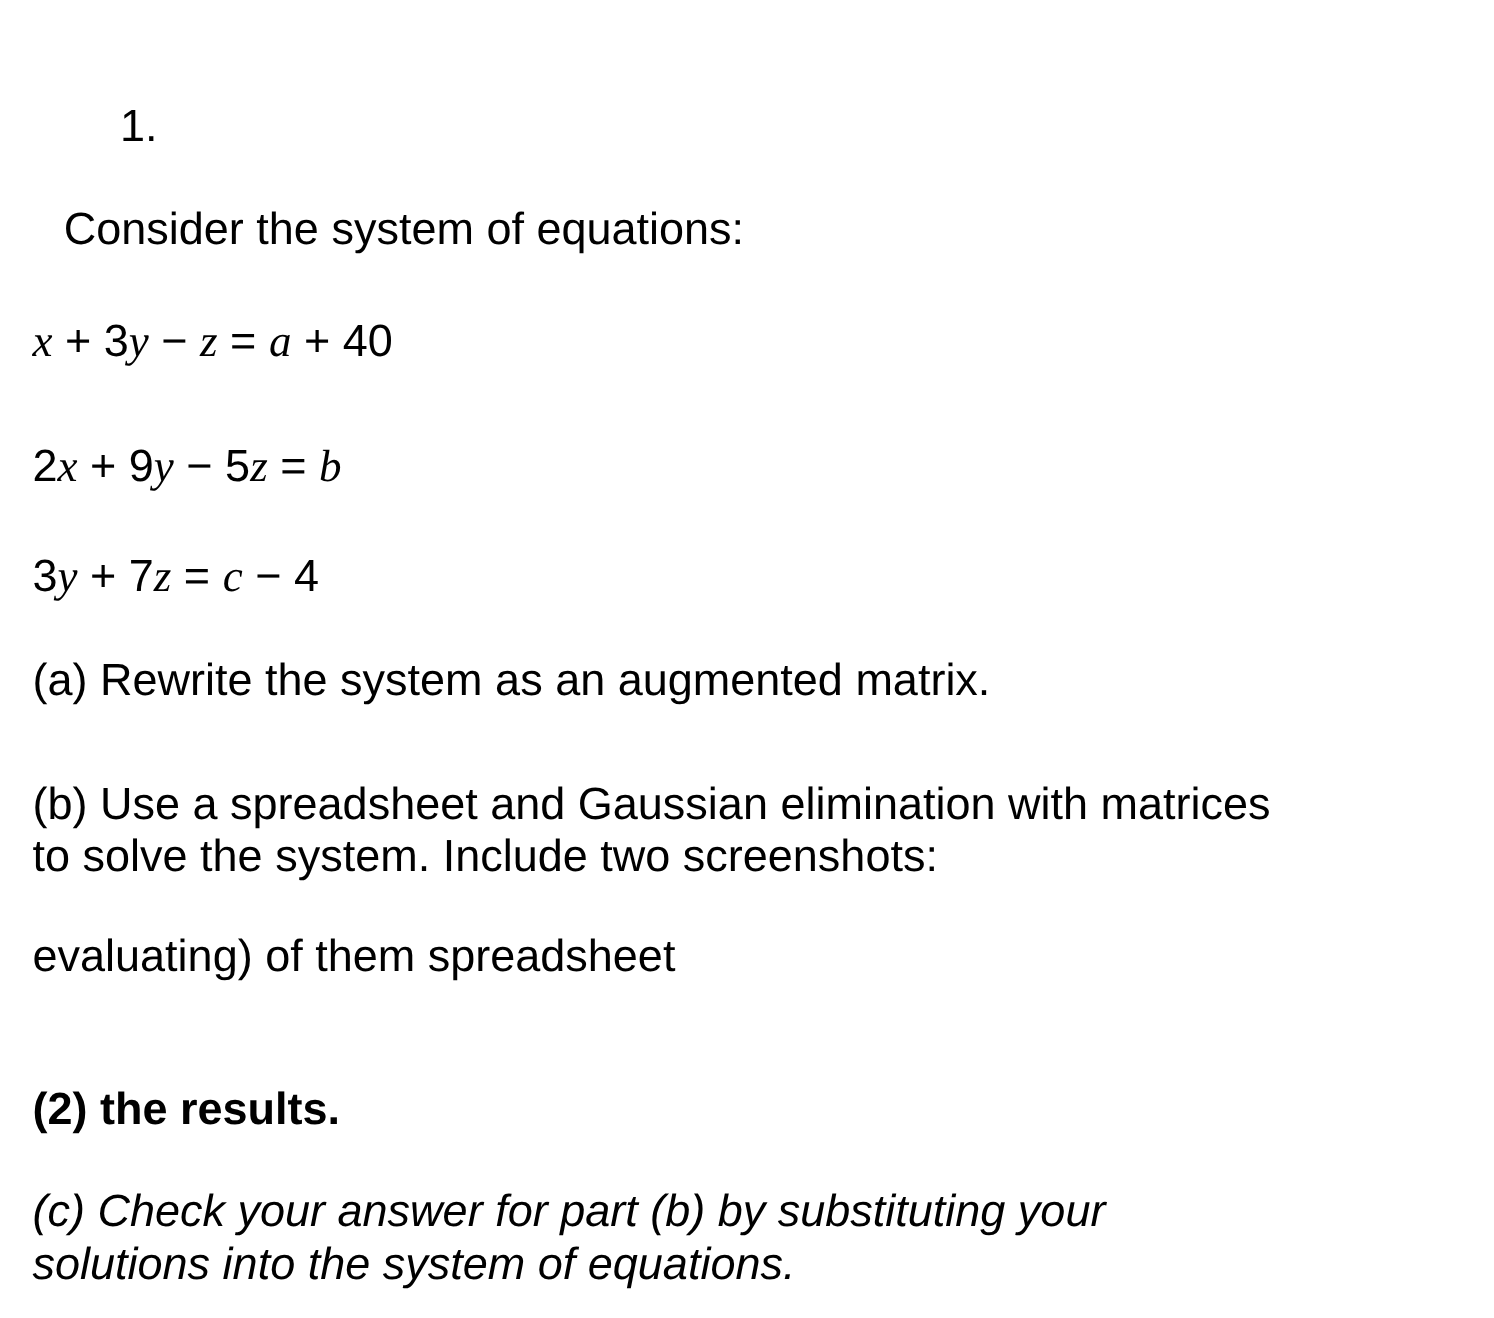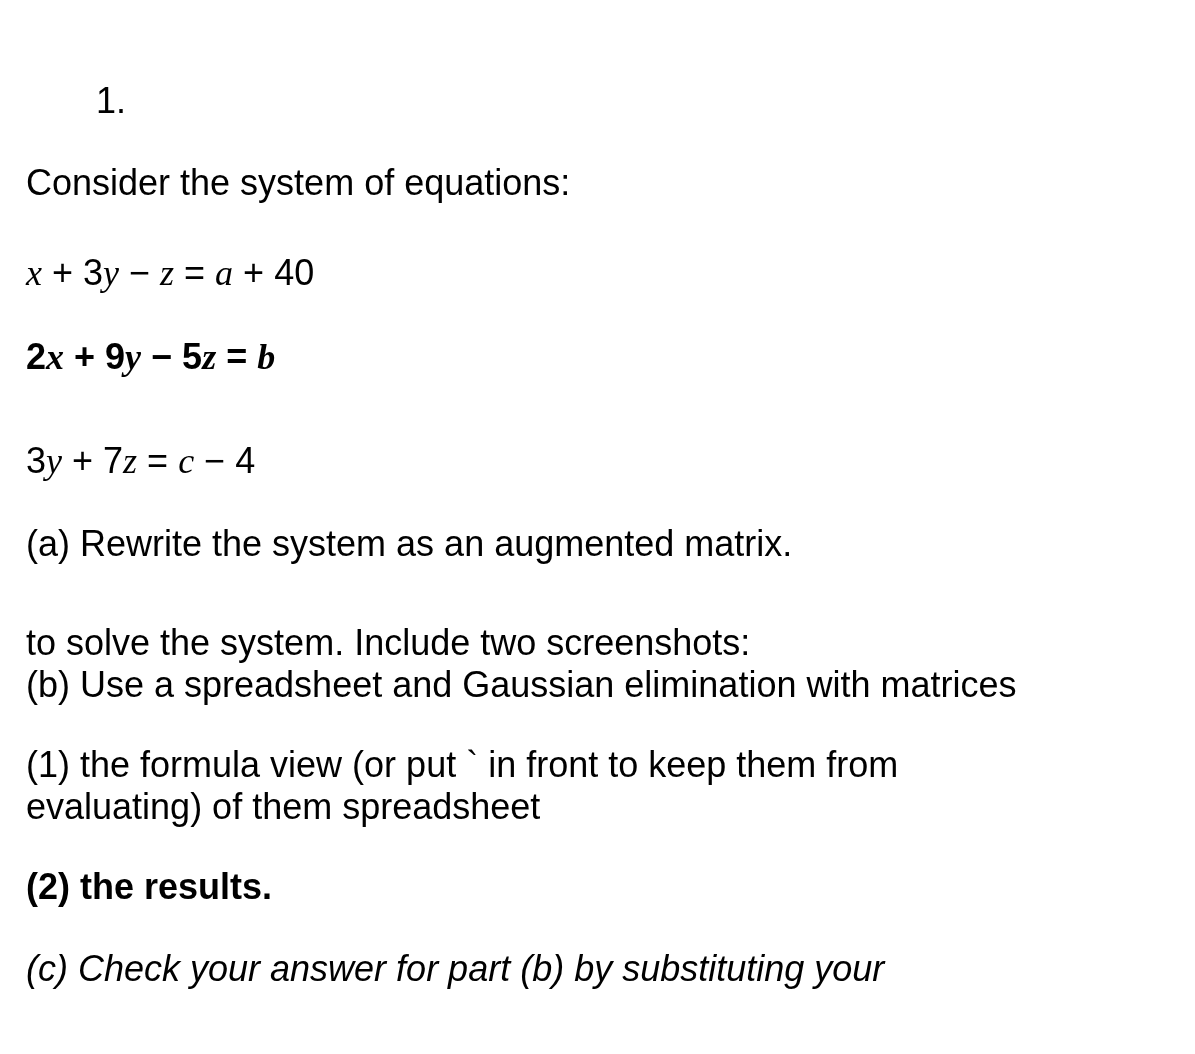--- a/index.html
+++ b/index.html
@@ -17,23 +17,23 @@
       font-size: 36px;
     }
     .blk {
       position: absolute;
       left: 26px;
       margin: 0;
       line-height: 42px;
       white-space: nowrap;
     }
     .num { left: 96px; top: 80px; }
-    .intro { top: 162px; }
+    .intro { top: 162px; margin-left: 25px; }
     .eq1 { top: 252px; }
-    .eq2 { top: 336px; font-weight: bold; }
+    .eq2 { top: 352px; }
     .eq3 { top: 440px; }
     .pa { top: 523px; }
     .pb { top: 622px; }
     .p1 { top: 744px; }
     .p2 { top: 866px; font-weight: bold; }
     .pc { top: 948px; font-style: italic; }
     .line { display: block; }
     .v {
       font-family: "Liberation Serif", serif;
       font-style: italic;
@@ -49,27 +49,27 @@
 
   <p class="blk eq1"><span class="v">x</span><span> + 3</span><span class="v">y</span><span> − </span><span class="v">z</span><span> = </span><span class="v">a</span><span> + 40</span></p>
 
   <p class="blk eq2"><span>2</span><span class="v">x</span><span> + 9</span><span class="v">y</span><span> − 5</span><span class="v">z</span><span> = </span><span class="v">b</span></p>
 
   <p class="blk eq3"><span>3</span><span class="v">y</span><span> + 7</span><span class="v">z</span><span> = </span><span class="v">c</span><span> − 4</span></p>
 
   <p class="blk pa">(a) Rewrite the system as an augmented matrix.</p>
 
   <p class="blk pb">
+    <span class="line">(b) Use a spreadsheet and Gaussian elimination with matrices</span>
     <span class="line">to solve the system. Include two screenshots:</span>
-    <span class="line">(b) Use a spreadsheet and Gaussian elimination with matrices</span>
   </p>
 
   <p class="blk p1">
-    <span class="line">(1) the formula view (or put ` in front to keep them from</span>
     <span class="line">evaluating) of them spreadsheet</span>
   </p>
 
   <p class="blk p2">(2) the results.</p>
 
   <p class="blk pc">
     <span class="line">(c) Check your answer for part (b) by substituting your</span>
+    <span class="line">solutions into the system of equations.</span>
   </p>
 </div>
 
 </body></html>

